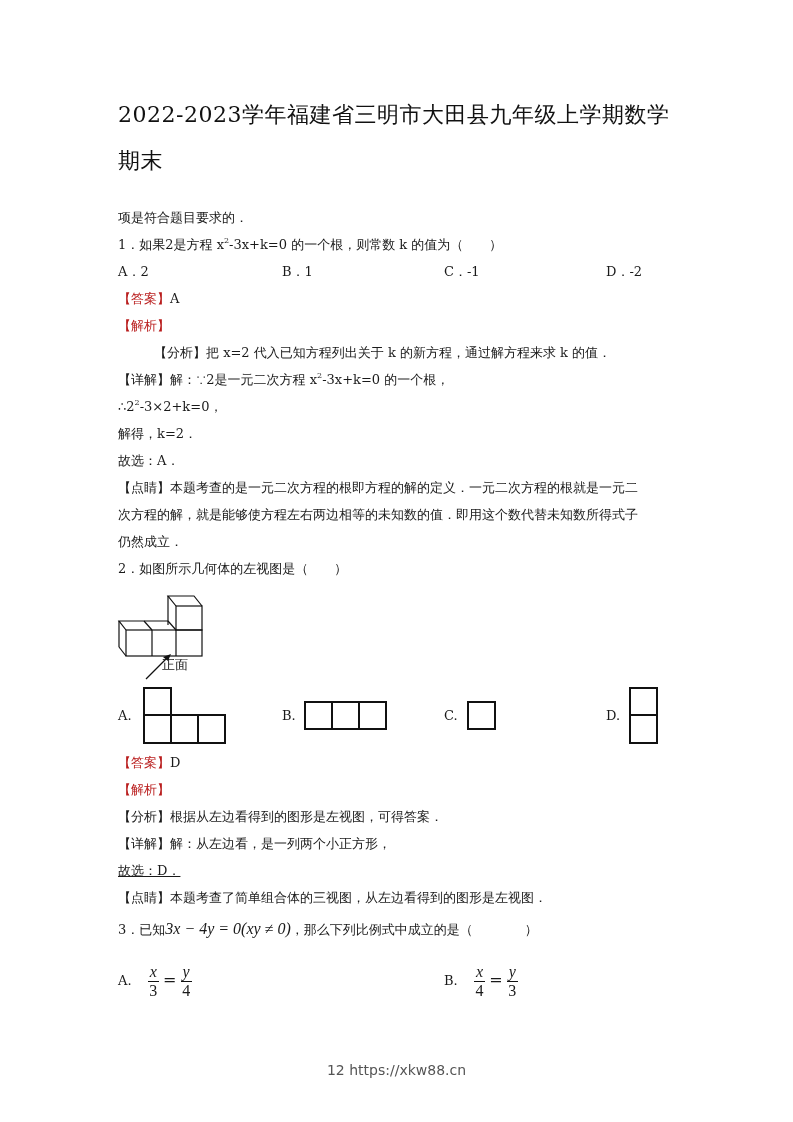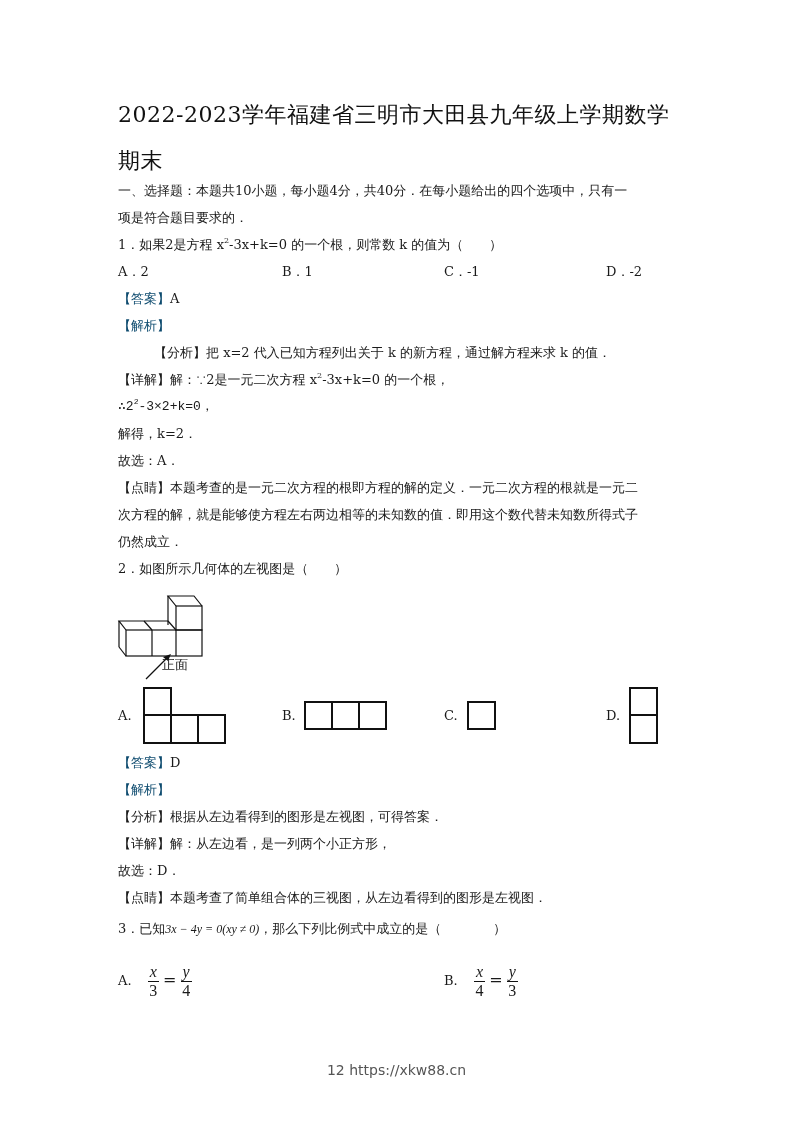--- a/index.html
+++ b/index.html
@@ -3,54 +3,53 @@
 <meta charset="utf-8">
 <style>
   html, body { margin: 0; padding: 0; background: #ffffff; }
   body { width: 793px; height: 1122px; position: relative; overflow: hidden;
          font-family: "DejaVu Serif", "Liberation Serif", serif; color: #1a1a1a; }
   .page { position: absolute; left: 0; top: 0; width: 793px; height: 928px; }
   .title { position: absolute; left: 118px; width: 570px; font-size: 22px; line-height: 46px;
            font-family: "DejaVu Serif", serif; color: #111; letter-spacing: 0.5px; }
   .line { position: absolute; left: 118px; font-size: 13px; line-height: 18px; white-space: nowrap;
           font-family: "DejaVu Serif", "Liberation Serif", serif; color: #1a1a1a; }
-  .blue { color: #0c4a6e; }
+  .blue { color: #b91c1c; }
   sup { font-size: 8px; vertical-align: 6px; line-height: 0; }
   .opt { position: absolute; font-size: 13px; line-height: 18px; font-family: "DejaVu Serif", serif; }
   .fig { position: absolute; }
   .frac { display: inline-block; text-align: center; vertical-align: middle; font-style: italic;
           font-family: "Liberation Serif", serif; font-size: 16px; line-height: 18px; }
   .frac .num { display: block; border-bottom: 1px solid #111; padding: 0 2px; }
   .frac .den { display: block; font-style: normal; }
-  .eq { font-family: "Liberation Serif", serif; font-size: 12px; font-style: italic; }
+  .eq { font-family: "Liberation Serif", serif; font-size: 16px; font-style: italic; }
   .footer { position: absolute; left: 0; width: 793px; top: 1062px; text-align: center;
             font-family: "DejaVu Sans", sans-serif; font-size: 14px; color: #555; }
 </style>
 </head>
 <body>
 
 <div class="page">
 
   <div class="title" style="top:92px;">2022-2023学年福建省三明市大田县九年级上学期数学期末</div>
 
-  <div class="line" style="top:182px;">一、选择题：本题共10小题，每小题4分，共40分．在每小题给出的四个选项中，只有一</div>
   <div class="line" style="top:209px;">项是符合题目要求的．</div>
 
   <div class="line" style="top:236px;"><span>1．如果2是方程 x</span><sup>2</sup><span>-3x+k=0 的一个根，则常数 k 的值为（　　）</span></div>
 
   <div class="opt" style="left:118px; top:263px;">A．2</div>
   <div class="opt" style="left:282px; top:263px;">B．1</div>
   <div class="opt" style="left:444px; top:263px;">C．-1</div>
   <div class="opt" style="left:606px; top:263px;">D．-2</div>
 
   <div class="line" style="top:290px;"><span class="blue">【答案】</span><span>A</span></div>
   <div class="line blue" style="top:317px;">【解析】</div>
   <div class="line" style="top:344px;margin-left:36px;"><span>【分析】</span><span>把 x=2 代入已知方程列出关于 k 的新方程，通过解方程来求 k 的值．</span></div>
   <div class="line" style="top:371px;"><span>【详解】</span><span>解：∵2是一元二次方程 x</span><sup>2</sup><span>-3x+k=0 的一个根，</span></div>
-  <div class="line" style="top:398px;font-family:Liberation Mono, monospace;"><span>∴2</span><sup>2</sup><span>-3×2+k=0，</span></div>
+  <div class="line" style="top:398px;"><span>∴2</span><sup>2</sup><span>-3×2+k=0，</span></div>
   <div class="line" style="top:425px;">解得，k=2．</div>
   <div class="line" style="top:452px;">故选：A．</div>
   <div class="line" style="top:479px;"><span>【点睛】</span><span>本题考查的是一元二次方程的根即方程的解的定义．一元二次方程的根就是一元二</span></div>
   <div class="line" style="top:506px;">次方程的解，就是能够使方程左右两边相等的未知数的值．即用这个数代替未知数所得式子</div>
   <div class="line" style="top:533px;font-family:Liberation Serif, serif;">仍然成立．</div>
 
   <div class="line" style="top:560px;">2．如图所示几何体的左视图是（　　）</div>
 
   <div class="fig" style="left:116px; top:591px; width:110px; height:90px;">
     <svg width="110" height="90" viewBox="0 0 110 90">
@@ -115,21 +114,21 @@
         <rect x="1" y="1" width="27" height="27"></rect>
         <rect x="1" y="28" width="27" height="28"></rect>
       </g>
     </svg>
   </div>
 
   <div class="line" style="top:754px;"><span class="blue">【答案】</span><span>D</span></div>
   <div class="line blue" style="top:781px;">【解析】</div>
   <div class="line" style="top:835px;"><span>【详解】</span><span>解：从左边看，是一列两个小正方形，</span></div>
   <div class="line" style="top:808px;"><span>【分析】</span><span>根据从左边看得到的图形是左视图，可得答案．</span></div>
-  <div class="line" style="top:862px;">故选：D．</div>
+  <div class="line" style="top:862px;text-decoration:underline;">故选：D．</div>
   <div class="line" style="top:889px;"><span>【点睛】</span><span>本题考查了简单组合体的三视图，从左边看得到的图形是左视图．</span></div>
 
   <div class="line" style="top:917px; line-height:24px;"><span>3．已知</span><span class="eq">3x − 4y = 0(xy ≠ 0)</span><span>，那么下列比例式中成立的是（　　　　）</span></div>
 
   <div class="opt" style="left:118px; top:960px; line-height:40px;">
     <span>A.</span>
     <span style="display:inline-block; width:8px;"></span>
     <span class="frac"><span class="num">x</span><span class="den">3</span></span>
     <span style="font-size:16px;">=</span>
     <span class="frac"><span class="num">y</span><span class="den">4</span></span>

